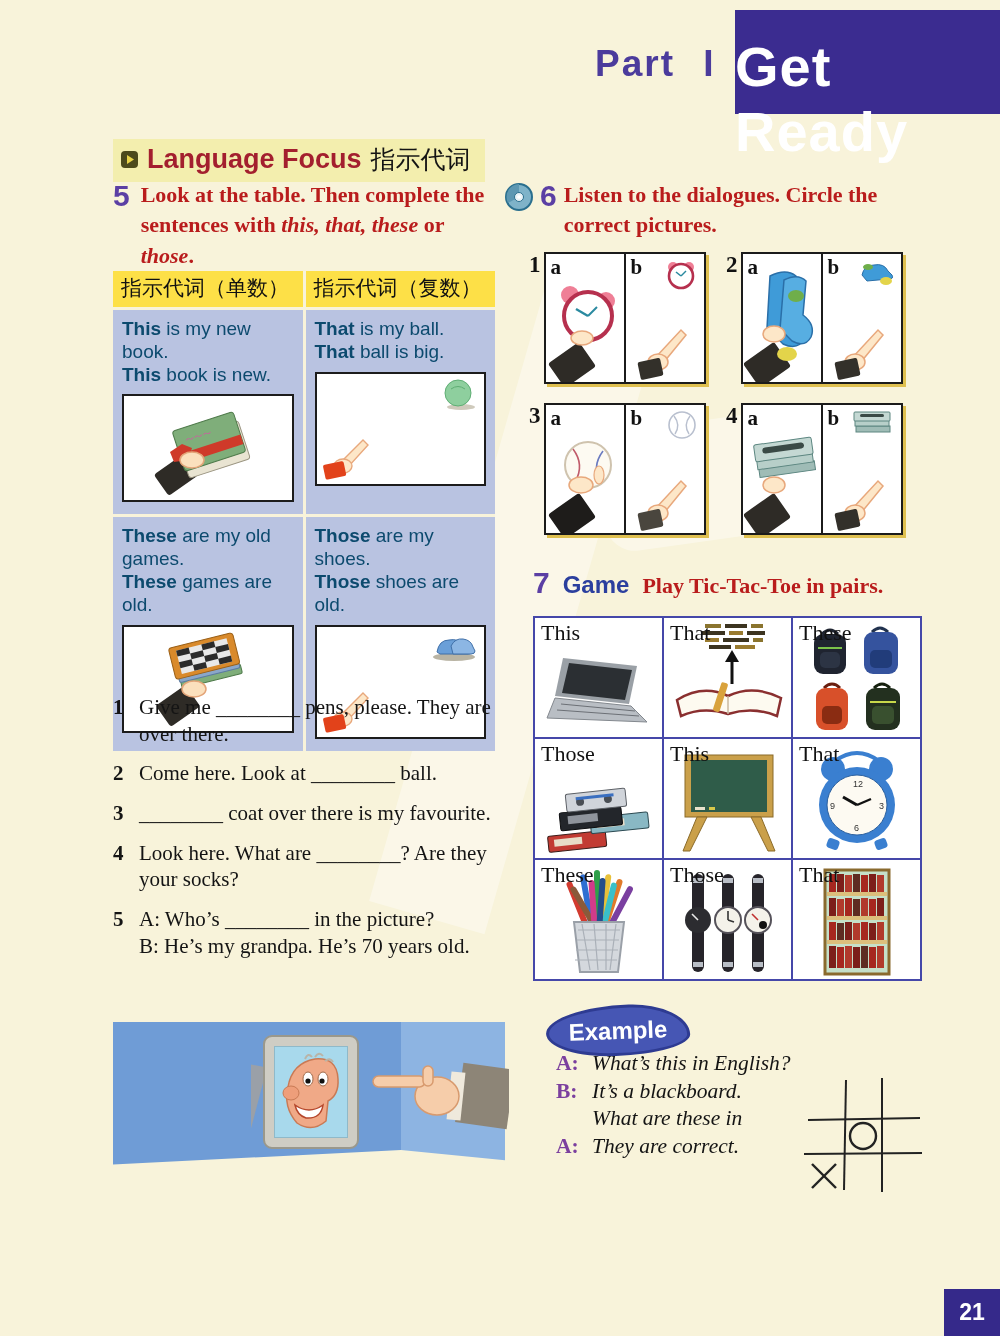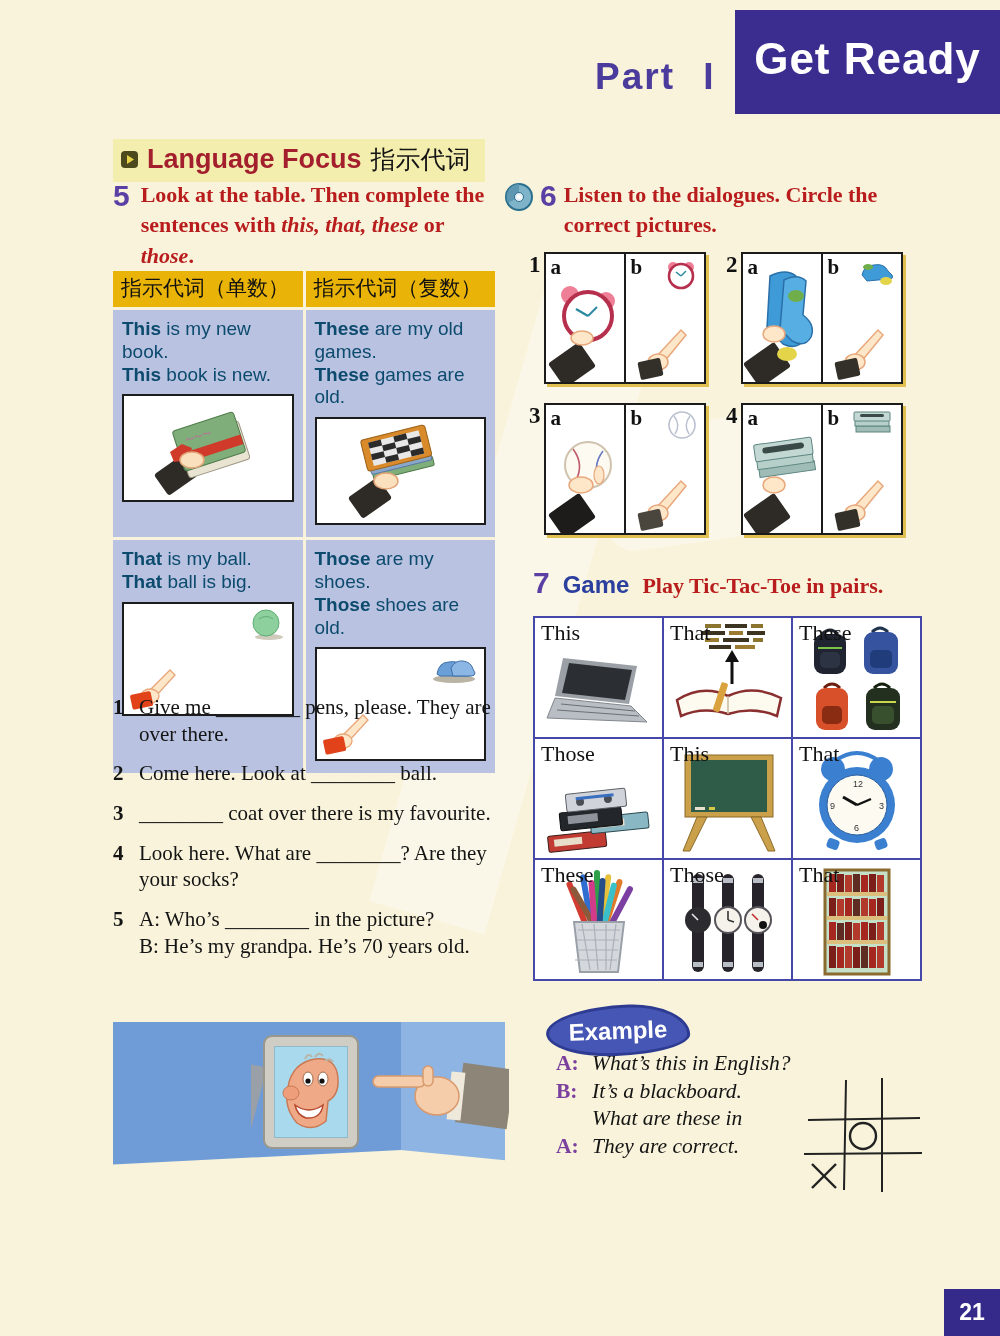--- a/index.html
+++ b/index.html
@@ -4,39 +4,39 @@
 <style>
   html,body{margin:0;padding:0;background:#e8e4d0;}
   .page{position:relative;width:1000px;height:1336px;background:#f8f3da;font-family:"Liberation Sans",sans-serif;overflow:hidden;}
 
   
   .wm{position:absolute;background:rgba(255,255,255,.38);pointer-events:none;}
   .wm1{left:455px;top:290px;width:120px;height:640px;transform:rotate(16deg);}
   .wm2{left:600px;top:420px;width:220px;height:120px;transform:rotate(-8deg);border-radius:30px;}
 
   
-  .part-label{position:absolute;left:595px;top:56px;font-weight:bold;font-size:37px;color:#4b3b9c;letter-spacing:2px;word-spacing:16px;}
+  .part-label{position:absolute;left:595px;top:43px;font-weight:bold;font-size:37px;color:#4b3b9c;letter-spacing:2px;word-spacing:16px;}
   .banner{position:absolute;left:735px;top:10px;width:265px;height:104px;background:#3b2c90;display:flex;align-items:flex-start;justify-content:center;}
-  .banner-title{color:#ffffff;font-weight:bold;font-size:44px;letter-spacing:1px;margin-top:24px;}
+  .banner-title{color:#ffffff;font-weight:bold;font-size:56px;letter-spacing:1px;margin-top:24px;}
 
   
   .lf{position:absolute;left:113px;top:139px;background:#f3eeae;padding:4px 14px 6px 8px;display:flex;align-items:center;gap:9px;}
   .lf-title{font-weight:bold;font-size:27px;color:#a31f2e;text-align:center;}
   .lf-sub{font-size:25px;color:#141414;}
 
   
   .sec-num{font-weight:bold;font-size:30px;color:#5b3fa4;line-height:1.05;font-family:"Liberation Sans",sans-serif;}
   .instr{font-family:"Liberation Serif",serif;font-weight:bold;font-size:22px;line-height:1.38;color:#b91c1c;}
   .it{font-style:italic;}
 
   .s5{position:absolute;left:113px;top:180px;width:382px;display:flex;gap:11px;}
 
   
   .lf-table{position:absolute;left:113px;top:271px;width:382px;display:grid;grid-template-columns:1fr 1fr;gap:3px;background:#f8f3da;}
-  .th{background:#eab308;padding:3px 8px 5px;font-size:21px;color:#111;}
+  .th{background:#fde047;padding:3px 8px 5px;font-size:21px;color:#111;}
   .td{background:#b9c3e1;padding:8px 9px 12px;}
   .cell-text{font-size:19px;line-height:1.2;color:#0c4a6e;}
   .cell-text b{font-weight:bold;}
   .pic{margin-top:8px;background:#fff;border:2px solid #1c1c1c;height:104px;position:relative;overflow:hidden;}
   .pic.tall{height:110px;}
   .pic .center{position:absolute;left:50%;top:50%;transform:translate(-50%,-50%);}
   .corner-tr{position:absolute;top:5px;right:7px;}
   .corner-bl{position:absolute;bottom:4px;left:6px;}
 
   
@@ -127,20 +127,39 @@
         <svg class="center" width="120" height="96" viewBox="0 0 120 96">
           <rect x="10" y="62" width="36" height="26" rx="3" fill="#2e2b26" transform="rotate(-35 28 75)"></rect>
           <g transform="rotate(-18 62 38)">
             <rect x="30" y="30" width="64" height="40" rx="3" fill="#e9e4d2" stroke="#9a9480"></rect>
             <rect x="28" y="20" width="64" height="42" rx="3" fill="#7fae7a" stroke="#4e7a4a"></rect>
             <rect x="28" y="44" width="64" height="10" fill="#cf3a2a"></rect>
             <text x="38" y="36" font-size="9" fill="#c06a9a" font-family="Liberation Sans">〜〜〜</text>
           </g>
           <polygon points="22,52 34,44 44,48 40,60 26,62" fill="#cf3a2a"></polygon>
           <ellipse cx="44" cy="60" rx="12" ry="8" fill="#fbe0bd" stroke="#e3a478" stroke-width="1.5"></ellipse>
+        </svg>
+      </div>
+    </div>
+
+    <div class="td">
+      <div class="cell-text">
+        <b>That</b><span> is my ball.</span><br>
+        <b>That</b><span> ball is big.</span>
+      </div>
+      <div class="pic tall">
+        <svg class="corner-tr" width="36" height="32" viewBox="0 0 36 32">
+          <ellipse cx="20" cy="28" rx="14" ry="3" fill="#cfcabc"></ellipse>
+          <circle cx="17" cy="14" r="13" fill="#8ecf9e" stroke="#5fae74"></circle>
+          <path d="M10 10 q7 -5 14 0" stroke="#5fae74" fill="none"></path>
+        </svg>
+        <svg class="corner-bl" width="52" height="50" viewBox="0 0 52 50">
+          <path d="M18 32 L40 10 L45 15 L26 36 Z" fill="#fde7c8" stroke="#e8a87c" stroke-width="1.4"></path>
+          <ellipse cx="20" cy="36" rx="9" ry="7" fill="#fde7c8" stroke="#e8a87c" stroke-width="1.4"></ellipse>
+          <rect x="1" y="33" width="21" height="15" rx="2" fill="#e2421a" transform="rotate(-12 11 40)"></rect>
         </svg>
       </div>
     </div>
 
     <div class="td">
       <div class="cell-text">
         <b>These</b><span> are my old games.</span><br>
         <b>These</b><span> games are old.</span>
       </div>
       <div class="pic">
@@ -162,39 +181,20 @@
                 <rect x="72" y="30" width="13" height="6" fill="#2b2b2b"></rect>
             </g>
           </g>
           <ellipse cx="46" cy="58" rx="12" ry="8" fill="#fbe0bd" stroke="#e3a478" stroke-width="1.5"></ellipse>
         </svg>
       </div>
     </div>
 
     <div class="td">
       <div class="cell-text">
-        <b>That</b><span> is my ball.</span><br>
-        <b>That</b><span> ball is big.</span>
-      </div>
-      <div class="pic tall">
-        <svg class="corner-tr" width="36" height="32" viewBox="0 0 36 32">
-          <ellipse cx="20" cy="28" rx="14" ry="3" fill="#cfcabc"></ellipse>
-          <circle cx="17" cy="14" r="13" fill="#8ecf9e" stroke="#5fae74"></circle>
-          <path d="M10 10 q7 -5 14 0" stroke="#5fae74" fill="none"></path>
-        </svg>
-        <svg class="corner-bl" width="52" height="50" viewBox="0 0 52 50">
-          <path d="M18 32 L40 10 L45 15 L26 36 Z" fill="#fde7c8" stroke="#e8a87c" stroke-width="1.4"></path>
-          <ellipse cx="20" cy="36" rx="9" ry="7" fill="#fde7c8" stroke="#e8a87c" stroke-width="1.4"></ellipse>
-          <rect x="1" y="33" width="21" height="15" rx="2" fill="#e2421a" transform="rotate(-12 11 40)"></rect>
-        </svg>
-      </div>
-    </div>
-
-    <div class="td">
-      <div class="cell-text">
         <b>Those</b><span> are my shoes.</span><br>
         <b>Those</b><span> shoes are old.</span>
       </div>
       <div class="pic tall">
         <svg class="corner-tr" width="46" height="30" viewBox="0 0 46 30">
           <ellipse cx="23" cy="25" rx="21" ry="4" fill="#b9b4a4"></ellipse>
           <path d="M6 20 q2 -12 12 -12 q10 -2 14 6 l8 4 q2 4 -3 4 l-28 0 z" fill="#6a9fd8" stroke="#3f6fa8"></path>
           <path d="M20 14 q4 -8 12 -7 q8 1 10 8 l2 4 q0 3 -4 3 l-18 0 z" fill="#8cb6e4" stroke="#3f6fa8"></path>
         </svg>
         <svg class="corner-bl" width="52" height="50" viewBox="0 0 52 50">

